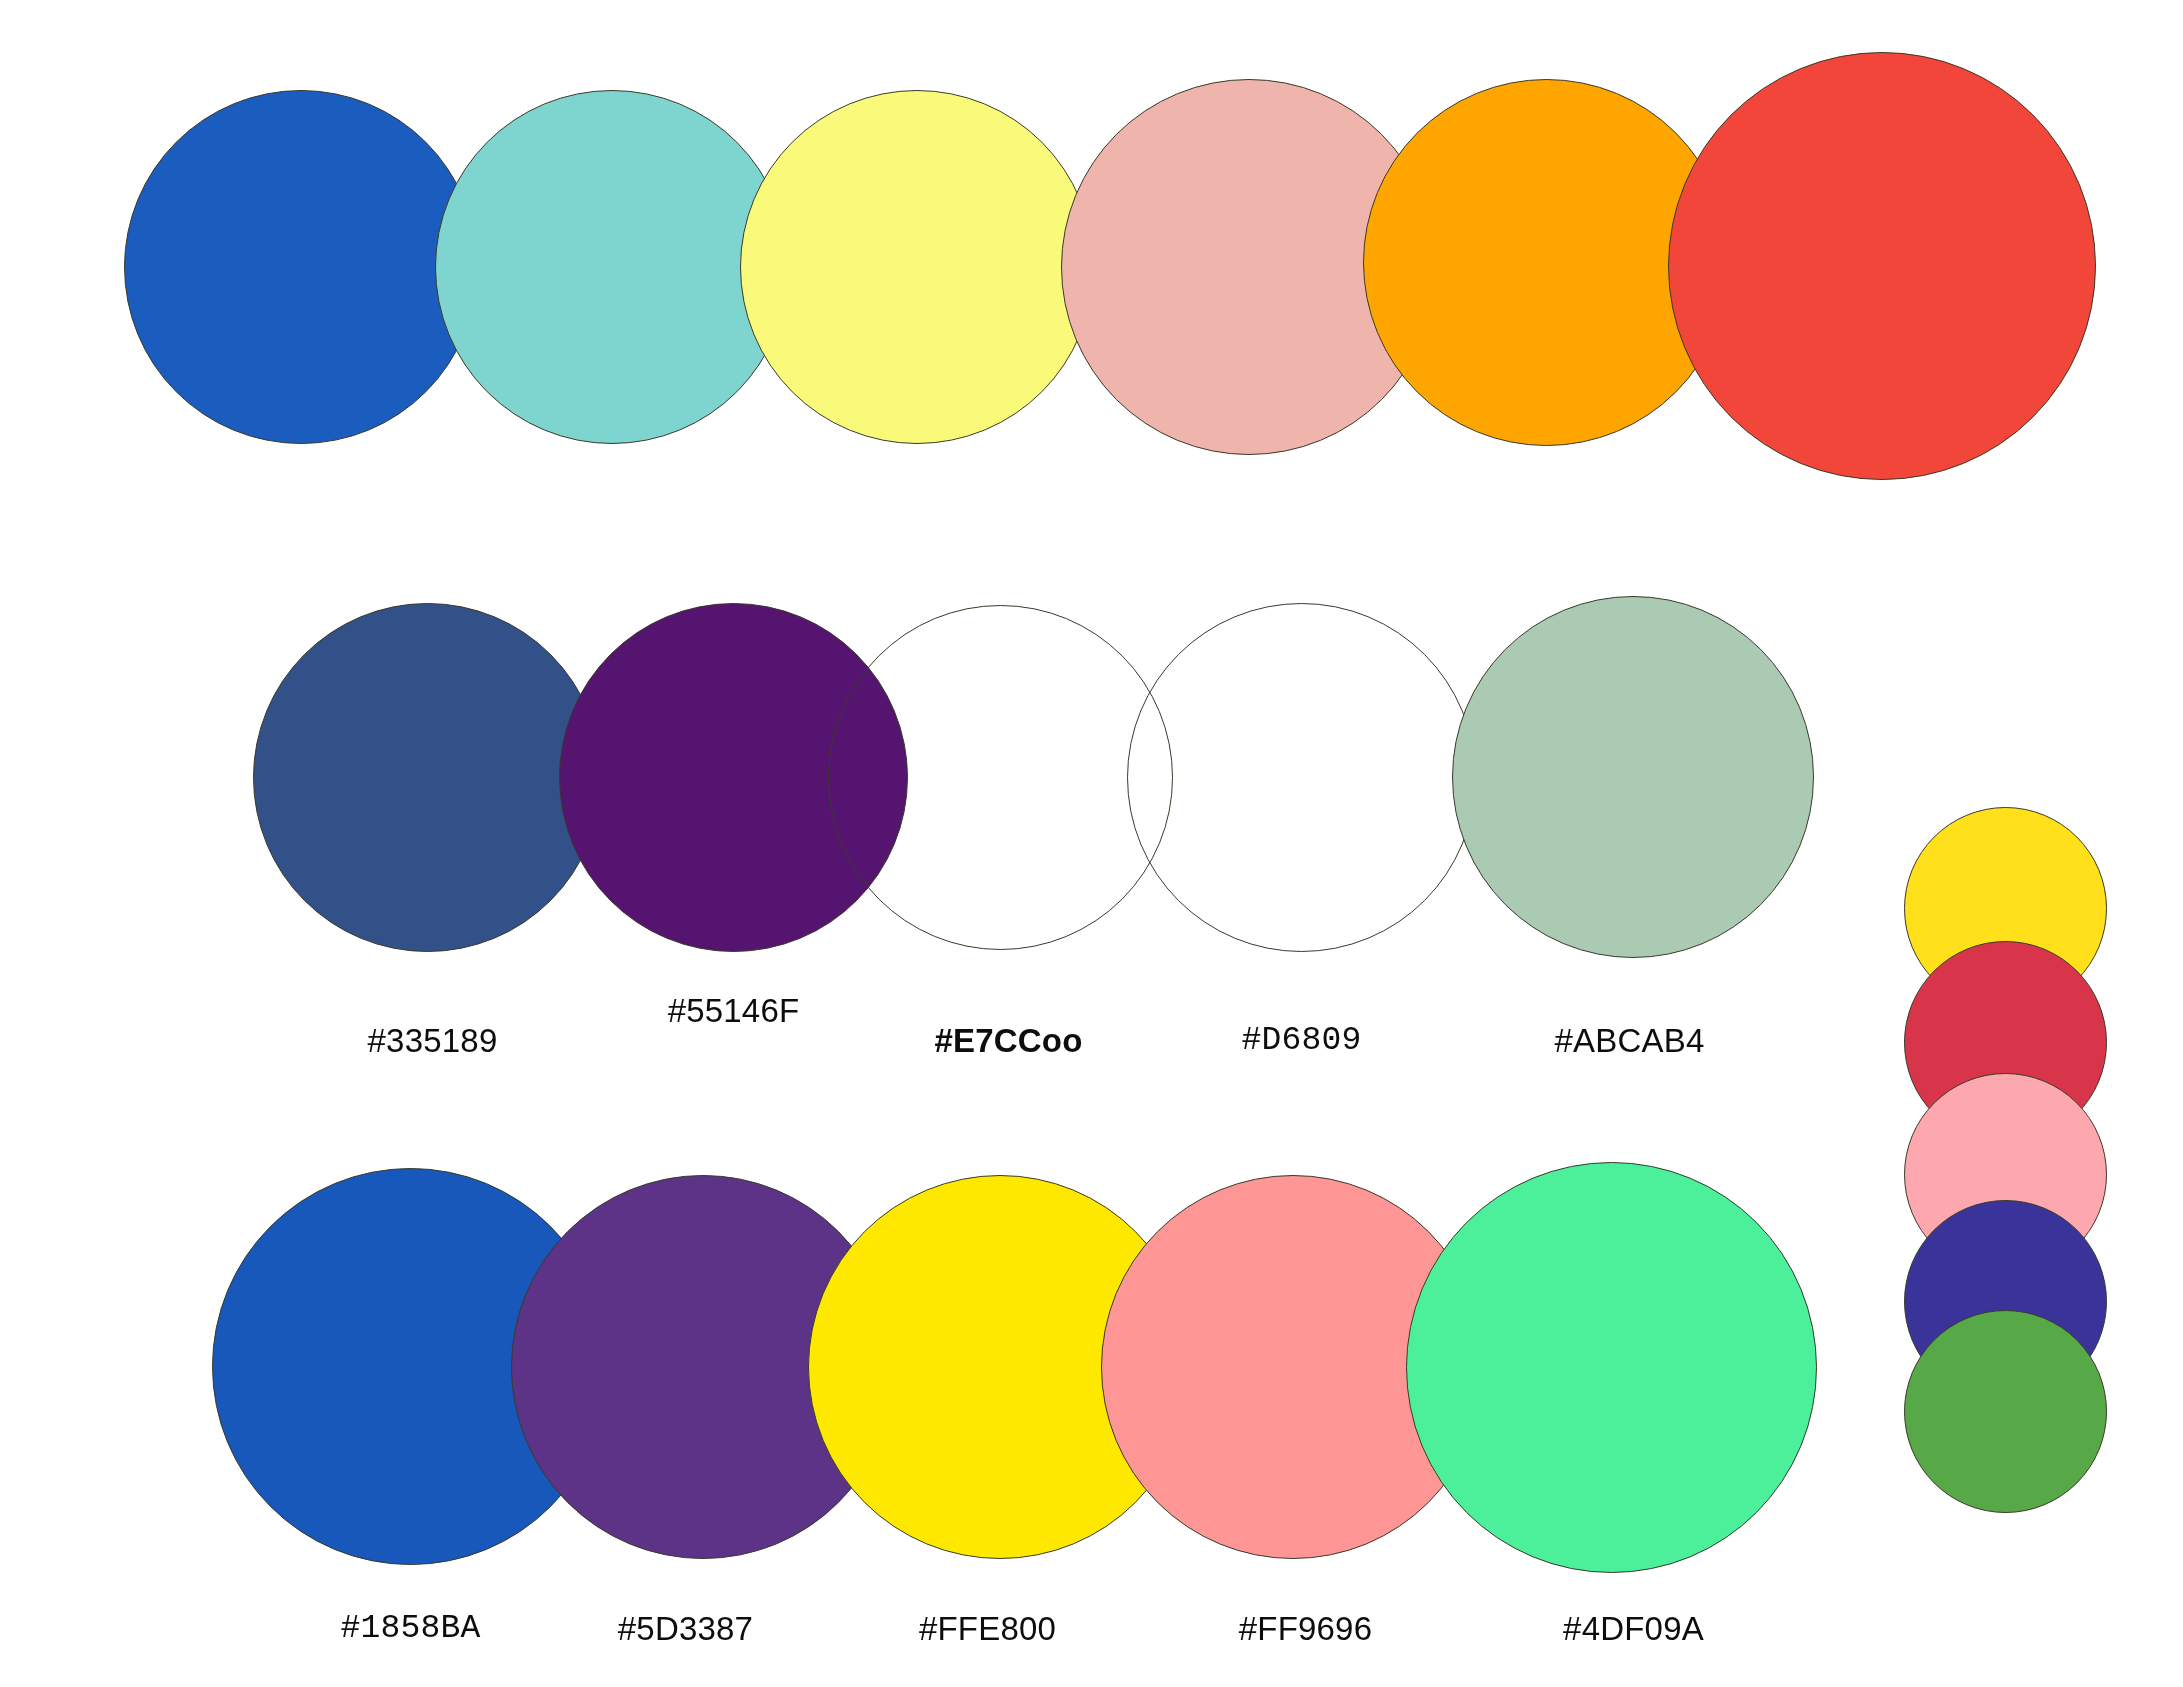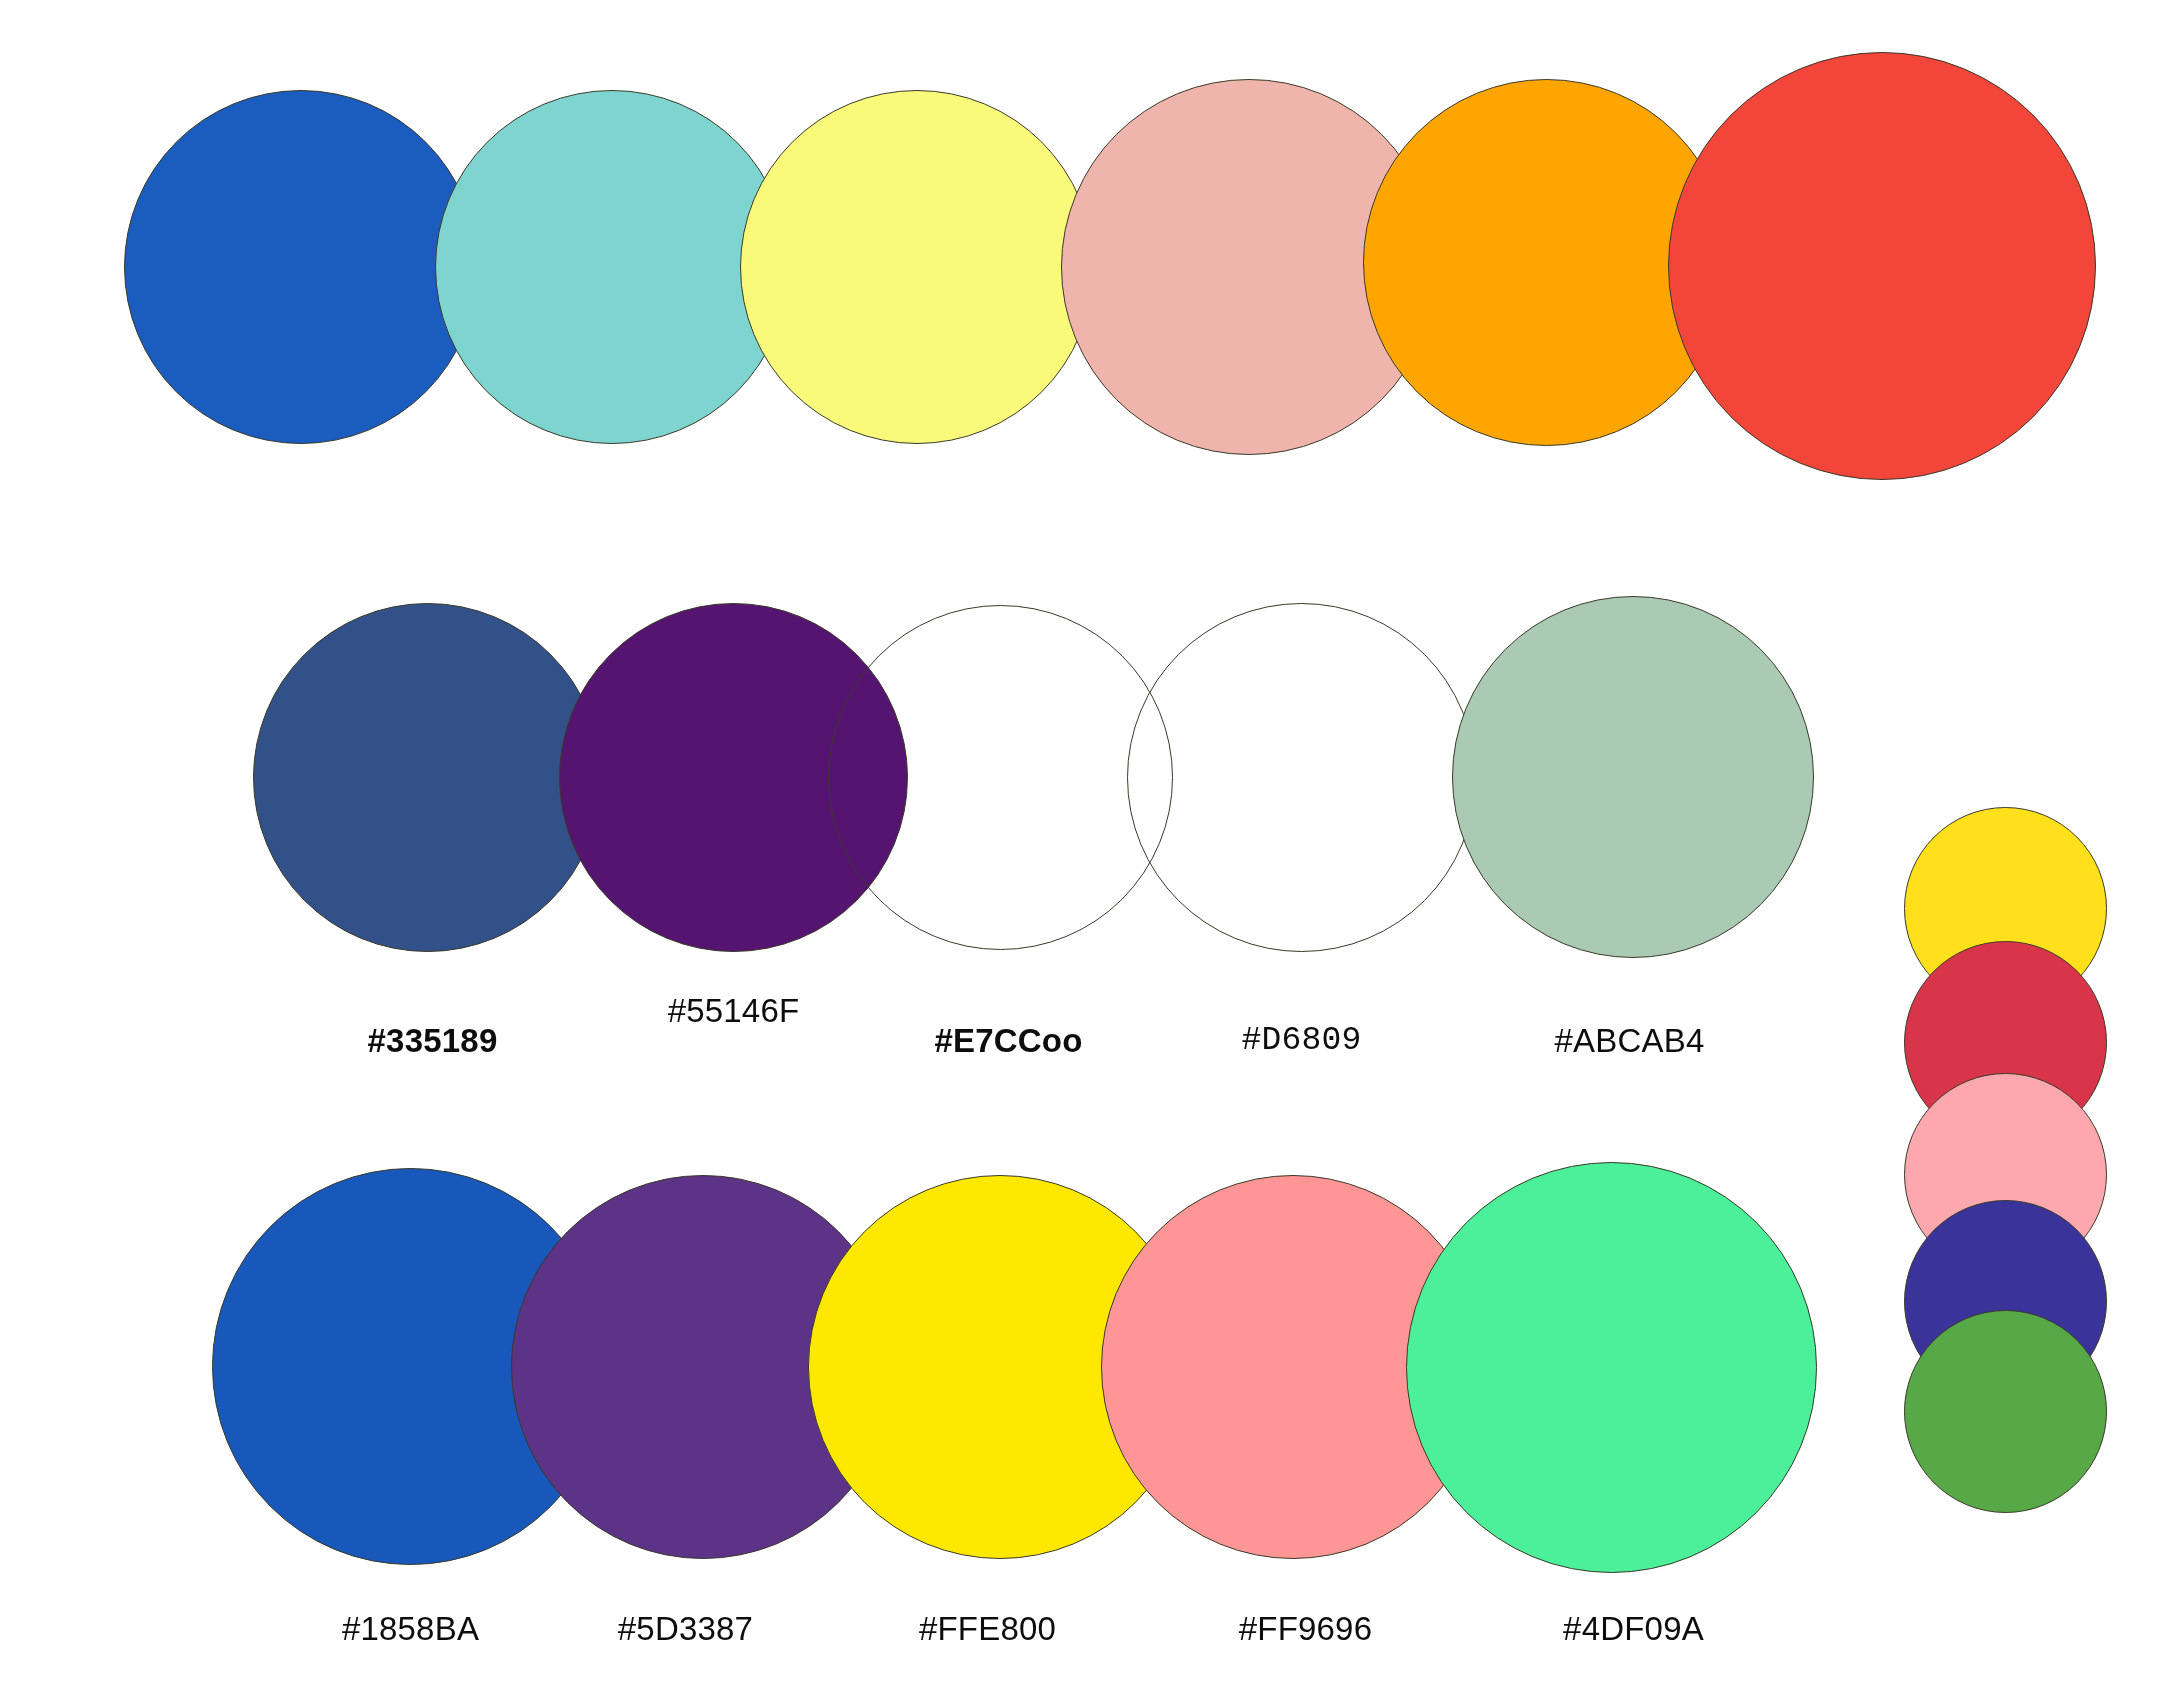--- a/index.html
+++ b/index.html
@@ -43,31 +43,31 @@
     <div class="swatch" title="#7ED4CE" style="left: 435px; top: 90px; width: 354px; height: 354px; background: rgb(126, 212, 206); border-color: rgb(58, 58, 42);"></div>
     <div class="swatch" title="#F9F97A" style="left: 740px; top: 90px; width: 354px; height: 354px; background: rgb(249, 249, 122); border-color: rgb(58, 58, 42);"></div>
     <div class="swatch" title="#EFB5AD" style="left: 1061px; top: 79px; width: 376px; height: 376px; background: rgb(239, 181, 173); border-color: rgb(58, 58, 42);"></div>
     <div class="swatch" title="#FFA500" style="left: 1363px; top: 79px; width: 367px; height: 367px; background: rgb(255, 165, 0); border-color: rgb(58, 58, 42);"></div>
     <div class="swatch" title="#F2463A" style="left: 1668px; top: 52px; width: 428px; height: 428px; background: rgb(242, 70, 58); border-color: rgb(58, 58, 42);"></div>
     <div class="swatch" title="#335189" style="left: 253px; top: 603px; width: 349px; height: 349px; background: rgb(51, 81, 137); border-color: rgb(58, 58, 42);"></div>
     <div class="swatch" title="#55146F" style="left: 559px; top: 603px; width: 349px; height: 349px; background: rgb(85, 20, 111); border-color: rgb(58, 58, 42);"></div>
     <div class="swatch" title="#E7CCoo" style="left: 828px; top: 605px; width: 345px; height: 345px; border-color: rgb(58, 58, 42);"></div>
     <div class="swatch" title="#D6809" style="left: 1127px; top: 603px; width: 349px; height: 349px; border-color: rgb(58, 58, 42);"></div>
     <div class="swatch" title="#ABCAB4" style="left: 1452px; top: 596px; width: 362px; height: 362px; background: rgb(171, 202, 180); border-color: rgb(58, 58, 42);"></div>
-    <div class="swatch-label" style="left: 249px; top: 1022px; width: 367px; font-weight: bold;">#335189</div>
+    <div class="swatch-label" style="left: 249px; top: 1022px; width: 367px;">#335189</div>
     <div class="swatch-label" style="left: 550px; top: 992px; width: 367px;">#55146F</div>
     <div class="swatch-label" style="left: 825px; top: 1022px; width: 367px; font-weight: bold;">#E7CCoo</div>
     <div class="swatch-label" style="left: 1118px; top: 1022px; width: 367px; font-family: Liberation Mono, monospace;">#D6809</div>
     <div class="swatch-label" style="left: 1446px; top: 1022px; width: 367px;">#ABCAB4</div>
     <div class="swatch" title="#1858BA" style="left: 212px; top: 1168px; width: 397px; height: 397px; background: rgb(24, 88, 186); border-color: rgb(58, 58, 42);"></div>
     <div class="swatch" title="#5D3387" style="left: 511px; top: 1175px; width: 384px; height: 384px; background: rgb(93, 51, 135); border-color: rgb(58, 58, 42);"></div>
     <div class="swatch" title="#FFE800" style="left: 808px; top: 1175px; width: 384px; height: 384px; background: rgb(255, 232, 0); border-color: rgb(58, 58, 42);"></div>
     <div class="swatch" title="#FF9696" style="left: 1101px; top: 1175px; width: 384px; height: 384px; background: rgb(255, 150, 150); border-color: rgb(58, 58, 42);"></div>
     <div class="swatch" title="#4DF09A" style="left: 1406px; top: 1162px; width: 411px; height: 411px; background: rgb(77, 240, 154); border-color: rgb(58, 58, 42);"></div>
-    <div class="swatch-label" style="left: 227px; top: 1610px; width: 367px;">#1858BA</div>
+    <div class="swatch-label" style="left: 227px; top: 1610px; width: 367px; font-family: Liberation Mono, monospace;">#1858BA</div>
     <div class="swatch-label" style="left: 502px; top: 1610px; width: 367px;">#5D3387</div>
     <div class="swatch-label" style="left: 804px; top: 1610px; width: 367px;">#FFE800</div>
     <div class="swatch-label" style="left: 1122px; top: 1610px; width: 367px;">#FF9696</div>
     <div class="swatch-label" style="left: 1450px; top: 1610px; width: 367px;">#4DF09A</div>
     <div class="swatch" title="#FFE01B" style="left: 1904px; top: 807px; width: 203px; height: 203px; background: rgb(255, 224, 27); border-color: rgb(58, 58, 42);"></div>
     <div class="swatch" title="#D8354A" style="left: 1904px; top: 941px; width: 203px; height: 203px; background: rgb(216, 53, 74); border-color: rgb(58, 58, 42);"></div>
     <div class="swatch" title="#FCA8AE" style="left: 1904px; top: 1073px; width: 203px; height: 203px; background: rgb(252, 168, 174); border-color: rgb(58, 58, 42);"></div>
     <div class="swatch" title="#3A339A" style="left: 1904px; top: 1200px; width: 203px; height: 203px; background: rgb(58, 51, 154); border-color: rgb(58, 58, 42);"></div>
     <div class="swatch" title="#57A846" style="left: 1904px; top: 1310px; width: 203px; height: 203px; background: rgb(87, 168, 70); border-color: rgb(58, 58, 42);"></div>
   </div>

